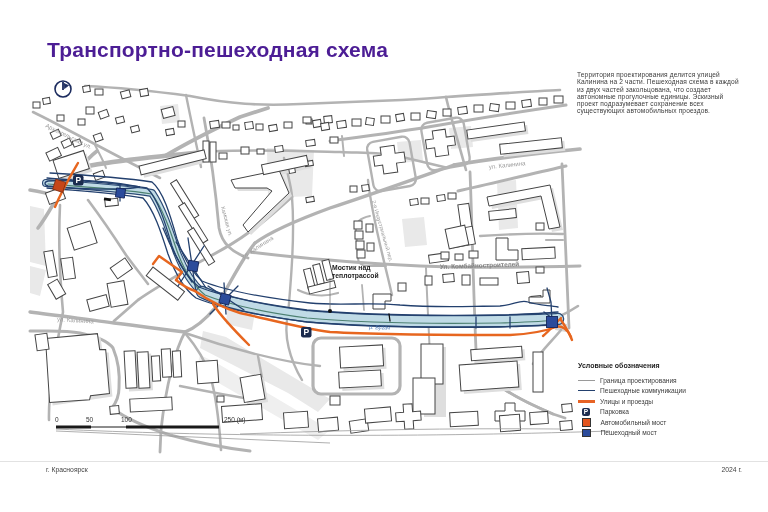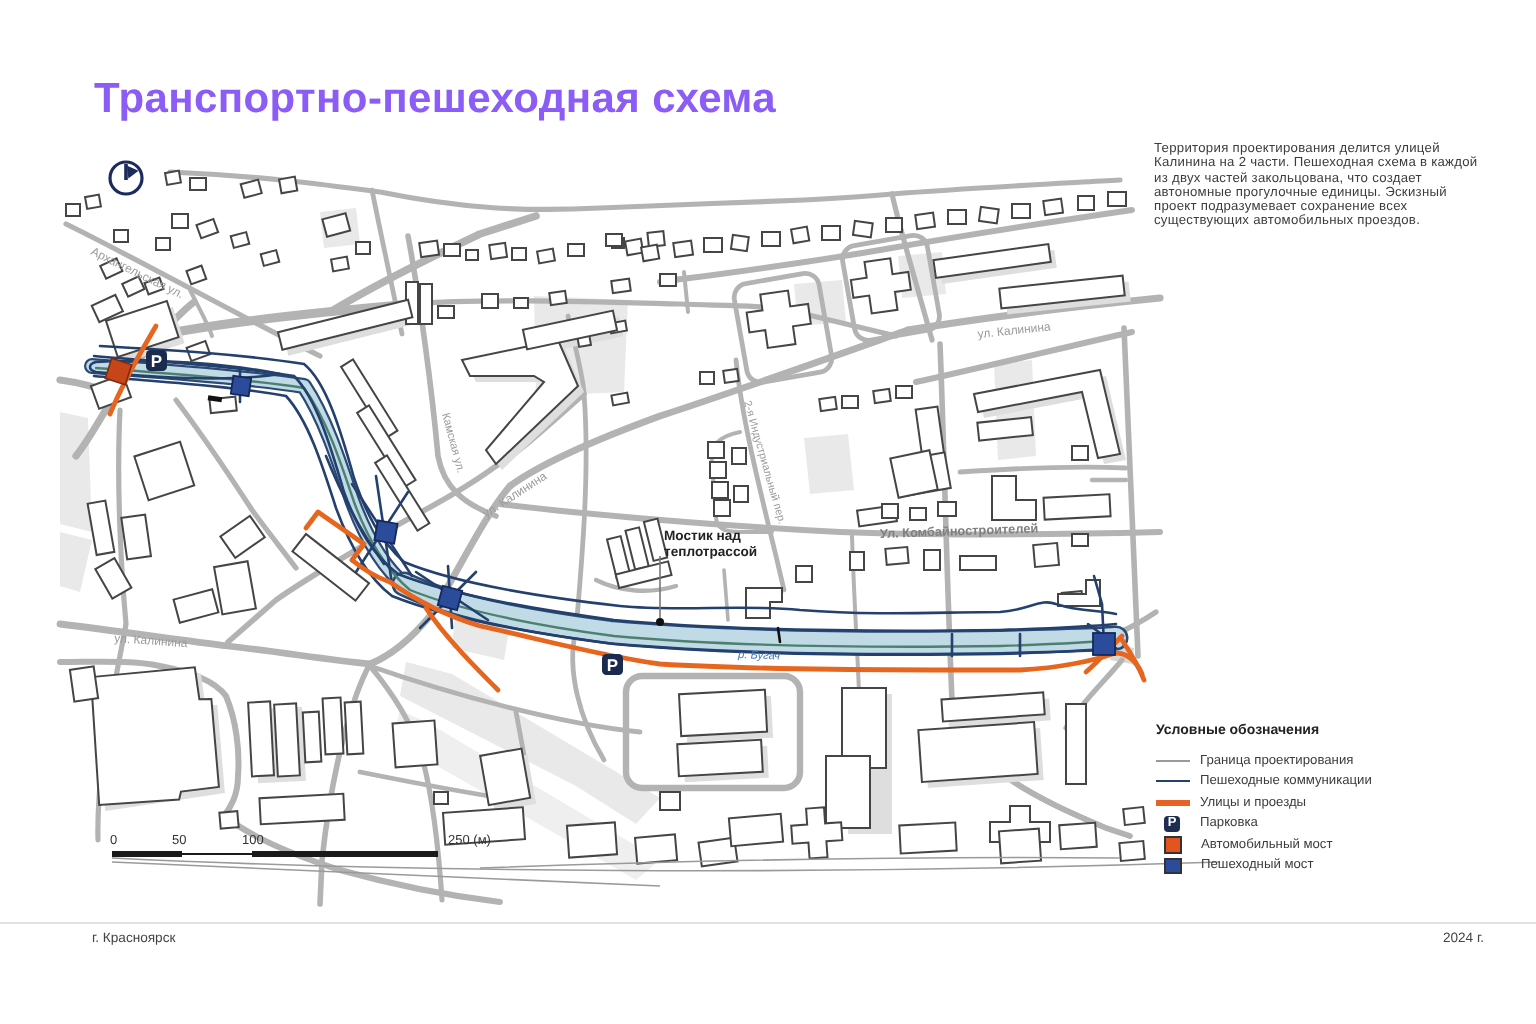--- a/index.html
+++ b/index.html
@@ -3,21 +3,21 @@
 <meta charset="utf-8">
 <style>
   html,body{margin:0;padding:0;}
   body{width:768px;height:512px;position:relative;background:#ffffff;
        font-family:"Liberation Sans", sans-serif;overflow:hidden;}
   .abs{position:absolute;}
 </style>
 </head>
 <body>
 
-<div class="abs" style="left:47px;top:38px;font-size:21px;font-weight:bold;color:#8b5cf6;letter-spacing:0.2px;">Транспортно-пешеходная схема</div>
+<div class="abs" style="left:47px;top:38px;font-size:21px;font-weight:bold;color:#4c1d95;letter-spacing:0.2px;">Транспортно-пешеходная схема</div>
 
 <div class="abs" style="left:577px;top:71px;width:178px;font-size:6.6px;line-height:7.3px;color:#3c3c3c;white-space:nowrap;letter-spacing:0.14px;">
 Территория проектирования делится улицей<br>
 Калинина на 2 части. Пешеходная схема в каждой<br>
 из двух частей закольцована, что создает<br>
 автономные прогулочные единицы. Эскизный<br>
 проект подразумевает сохранение всех<br>
 существующих автомобильных проездов.
 </div>
 

